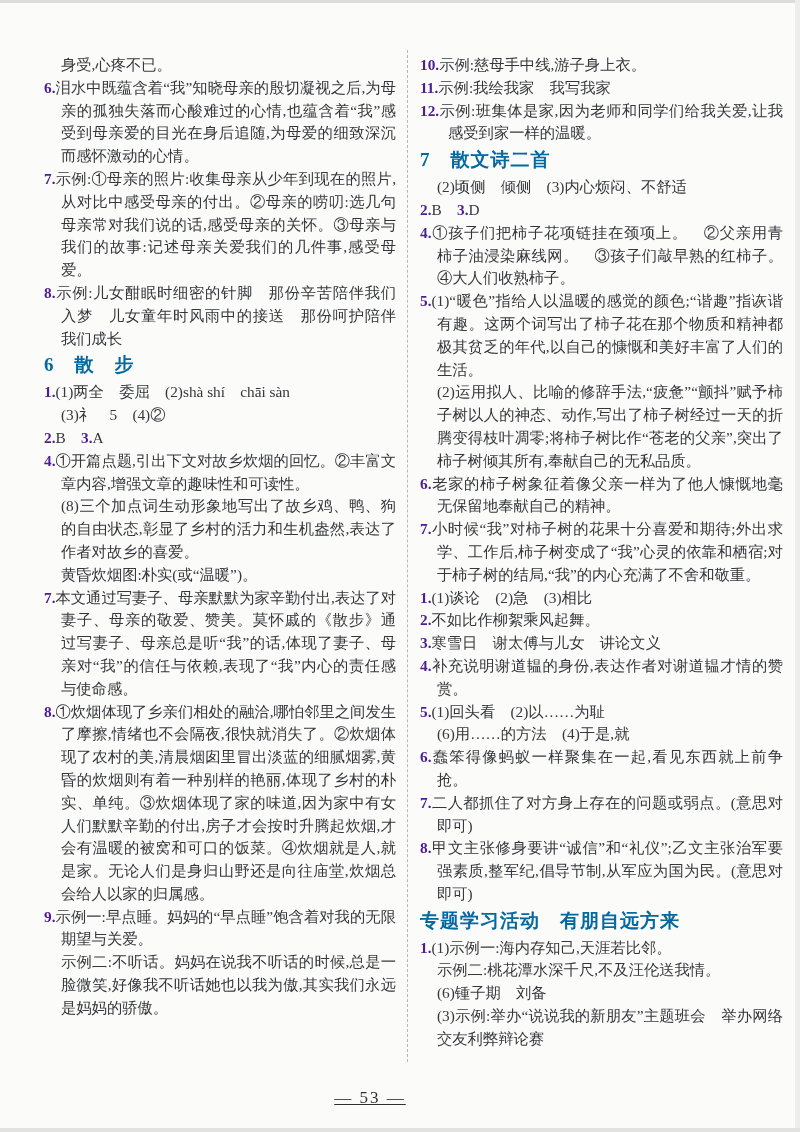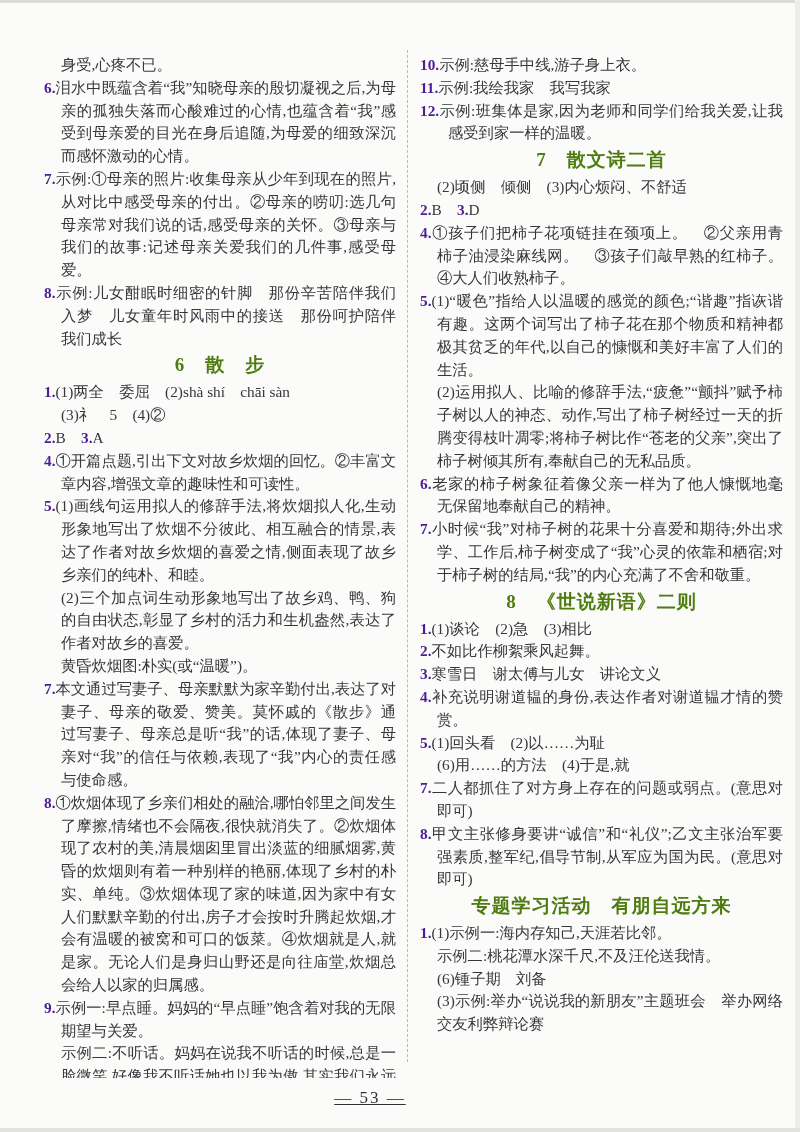--- a/index.html
+++ b/index.html
@@ -24,23 +24,23 @@
     text-align:justify;
     letter-spacing:0;
   }
   .col-left{left:44px;width:352px;height:1024px;overflow:hidden;}
   .col-right{left:420px;width:363px;height:1024px;overflow:hidden;}
   .item,.pair{padding-left:17px;text-indent:-17px;}
   .item.wide{padding-left:28px;text-indent:-28px;}
   .sub{padding-left:17px;}
   .num{font-weight:bold;color:#4c1d95;}
   .header{
-    text-align:center;font-weight:bold;
+    text-align:left;font-weight:bold;
     font-size:19px;line-height:28px;
-    color:#4d7c0f;
+    color:#0369a1;
     padding:1px 0 2px 0;
     text-indent:0;
     letter-spacing:1px;
   }
   .page-number{
     position:absolute;left:0;right:60px;top:1088px;
     text-align:center;
     font-size:17px;color:#2f3036;
     letter-spacing:2px;
     text-decoration:underline;
@@ -59,47 +59,46 @@
   <div class="col col-left" id="col-left">
       <div class="sub">身受,心疼不已。</div>
       <div class="item"><span class="num">6.</span>泪水中既蕴含着“我”知晓母亲的殷切凝视之后,为母亲的孤独失落而心酸难过的心情,也蕴含着“我”感受到母亲爱的目光在身后追随,为母爱的细致深沉而感怀激动的心情。</div>
       <div class="item"><span class="num">7.</span>示例:①母亲的照片:收集母亲从少年到现在的照片,从对比中感受母亲的付出。②母亲的唠叨:选几句母亲常对我们说的话,感受母亲的关怀。③母亲与我们的故事:记述母亲关爱我们的几件事,感受母爱。</div>
       <div class="item"><span class="num">8.</span>示例:儿女酣眠时细密的针脚　那份辛苦陪伴我们入梦　儿女童年时风雨中的接送　那份呵护陪伴我们成长</div>
       <div class="header">6　散　步</div>
       <div class="item"><span class="num">1.</span>(1)两全　委屈　(2)shà shí　chāi sàn</div>
       <div class="sub">(3)礻　5　(4)②</div>
       <div class="pair"><span class="num">2.</span>B　<span class="num">3.</span>A</div>
       <div class="item"><span class="num">4.</span>①开篇点题,引出下文对故乡炊烟的回忆。②丰富文章内容,增强文章的趣味性和可读性。</div>
-      <div class="item"><span class="num">5.</span>(1)画线句运用拟人的修辞手法,将炊烟拟人化,生动形象地写出了炊烟不分彼此、相互融合的情景,表达了作者对故乡炊烟的喜爱之情,侧面表现了故乡乡亲们的纯朴、和睦。</div>
-      <div class="sub">(2)三个加点词生动形象地写出了故乡鸡、鸭、狗的自由状态,彰显了乡村的活力和生机盎然,表达了作者对故乡的喜爱。</div>
+      <div class="sub">(8)三个加点词生动形象地写出了故乡鸡、鸭、狗的自由状态,彰显了乡村的活力和生机盎然,表达了作者对故乡的喜爱。</div>
       <div class="sub">黄昏炊烟图:朴实(或“温暖”)。</div>
       <div class="item"><span class="num">7.</span>本文通过写妻子、母亲默默为家辛勤付出,表达了对妻子、母亲的敬爱、赞美。莫怀戚的《散步》通过写妻子、母亲总是听“我”的话,体现了妻子、母亲对“我”的信任与依赖,表现了“我”内心的责任感与使命感。</div>
       <div class="item"><span class="num">8.</span>①炊烟体现了乡亲们相处的融洽,哪怕邻里之间发生了摩擦,情绪也不会隔夜,很快就消失了。②炊烟体现了农村的美,清晨烟囱里冒出淡蓝的细腻烟雾,黄昏的炊烟则有着一种别样的艳丽,体现了乡村的朴实、单纯。③炊烟体现了家的味道,因为家中有女人们默默辛勤的付出,房子才会按时升腾起炊烟,才会有温暖的被窝和可口的饭菜。④炊烟就是人,就是家。无论人们是身归山野还是向往庙堂,炊烟总会给人以家的归属感。</div>
       <div class="item"><span class="num">9.</span>示例一:早点睡。妈妈的“早点睡”饱含着对我的无限期望与关爱。</div>
       <div class="sub">示例二:不听话。妈妈在说我不听话的时候,总是一脸微笑,好像我不听话她也以我为傲,其实我们永远是妈妈的骄傲。</div>
     </div>
   <div class="col col-right" id="col-right">
       <div class="item wide"><span class="num">10.</span>示例:慈母手中线,游子身上衣。</div>
       <div class="item wide"><span class="num">11.</span>示例:我绘我家　我写我家</div>
       <div class="item wide"><span class="num">12.</span>示例:班集体是家,因为老师和同学们给我关爱,让我感受到家一样的温暖。</div>
       <div class="header">7　散文诗二首</div>
       <div class="sub">(2)顷侧　倾侧　(3)内心烦闷、不舒适</div>
       <div class="pair"><span class="num">2.</span>B　<span class="num">3.</span>D</div>
       <div class="item"><span class="num">4.</span>①孩子们把柿子花项链挂在颈项上。　②父亲用青柿子油浸染麻线网。　③孩子们敲早熟的红柿子。④大人们收熟柿子。</div>
       <div class="item"><span class="num">5.</span>(1)“暖色”指给人以温暖的感觉的颜色;“谐趣”指诙谐有趣。这两个词写出了柿子花在那个物质和精神都极其贫乏的年代,以自己的慷慨和美好丰富了人们的生活。</div>
       <div class="sub">(2)运用拟人、比喻的修辞手法,“疲惫”“颤抖”赋予柿子树以人的神态、动作,写出了柿子树经过一天的折腾变得枝叶凋零;将柿子树比作“苍老的父亲”,突出了柿子树倾其所有,奉献自己的无私品质。</div>
       <div class="item"><span class="num">6.</span>老家的柿子树象征着像父亲一样为了他人慷慨地毫无保留地奉献自己的精神。</div>
       <div class="item"><span class="num">7.</span>小时候“我”对柿子树的花果十分喜爱和期待;外出求学、工作后,柿子树变成了“我”心灵的依靠和栖宿;对于柿子树的结局,“我”的内心充满了不舍和敬重。</div>
-      <div class="header">8　《世说新语》二则</div>
       <div class="item"><span class="num">1.</span>(1)谈论　(2)急　(3)相比</div>
       <div class="item"><span class="num">2.</span>不如比作柳絮乘风起舞。</div>
       <div class="item"><span class="num">3.</span>寒雪日　谢太傅与儿女　讲论文义</div>
       <div class="item"><span class="num">4.</span>补充说明谢道韫的身份,表达作者对谢道韫才情的赞赏。</div>
       <div class="item"><span class="num">5.</span>(1)回头看　(2)以……为耻</div>
       <div class="sub">(6)用……的方法　(4)于是,就</div>
+      <div class="item"><span class="num">6.</span>蠢笨得像蚂蚁一样聚集在一起,看见东西就上前争抢。</div>
       <div class="item"><span class="num">7.</span>二人都抓住了对方身上存在的问题或弱点。(意思对即可)</div>
       <div class="item"><span class="num">8.</span>甲文主张修身要讲“诚信”和“礼仪”;乙文主张治军要强素质,整军纪,倡导节制,从军应为国为民。(意思对即可)</div>
       <div class="header">专题学习活动　有朋自远方来</div>
       <div class="item"><span class="num">1.</span>(1)示例一:海内存知己,天涯若比邻。</div>
       <div class="sub">示例二:桃花潭水深千尺,不及汪伦送我情。</div>
       <div class="sub">(6)锺子期　刘备</div>
       <div class="sub">(3)示例:举办“说说我的新朋友”主题班会　举办网络交友利弊辩论赛</div>
     </div>
 
   <div class="page-number">— 53 —</div>

